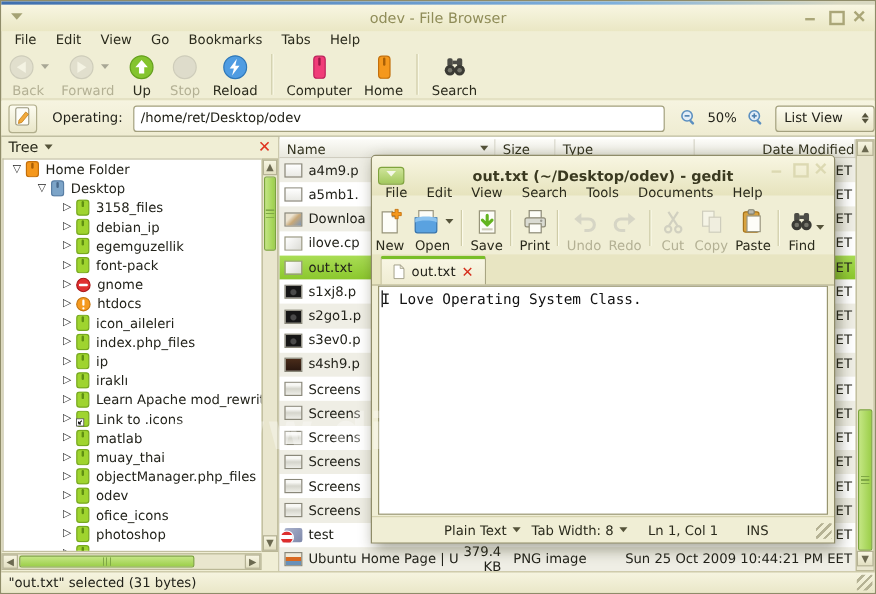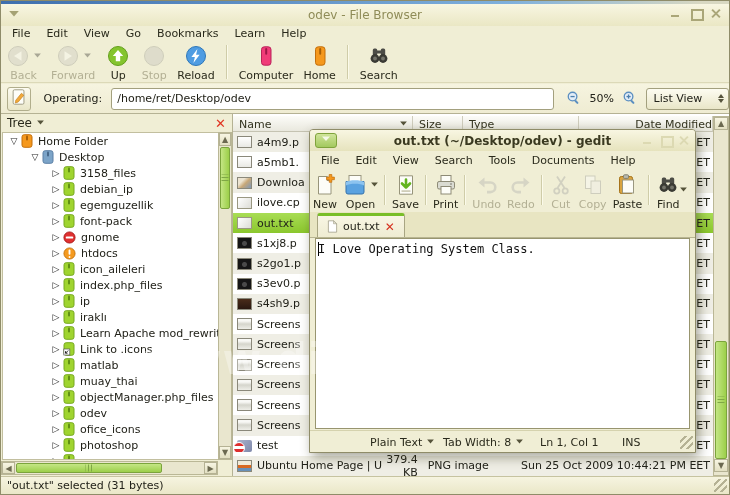--- a/index.html
+++ b/index.html
@@ -114,21 +114,21 @@
 
   
   .fb-status { position:absolute; left:0; right:0; bottom:0; height:18px; border-top:1px solid #c6c3a0;
                background:linear-gradient(#f6f4e0,#eae7c8); display:flex; align-items:center; padding-left:6px; }
   .grip { position:absolute; right:2px; bottom:2px; width:13px; height:13px;
           background:repeating-linear-gradient(135deg,transparent 0 3px,#b5b294 3px 5px); }
 
   
   .gedit { position:absolute; left:308px; top:128px; width:387px; height:324px; background:#f0eed5;
            border:1px solid #8f8c69; border-radius:4px 4px 0 0; box-shadow:3px 4px 12px rgba(50,50,20,.45); z-index:10; }
-  .ged-titlebar { position:absolute; top:0; left:0; right:0; height:21px; border-radius:3px 3px 0 0;
+  .ged-titlebar { position:absolute; top:0; left:0; right:0; height:33px; border-radius:3px 3px 0 0;
                   background:linear-gradient(#f8f6e2,#e6e3bd); display:flex; align-items:center; }
   .ged-title { position:absolute; left:0; right:0; text-align:center; font-weight:bold; font-size:12px; color:#3a3920; }
   .ged-menu-btn { margin-left:5px; z-index:2; width:22px; height:15px; border:1px solid #7fa33c; border-radius:3px;
                   background:linear-gradient(#cfe49a,#a3c95e); display:flex; align-items:center; justify-content:center; }
   .ged-ctl { position:absolute; right:6px; top:5px; display:flex; gap:7px; z-index:2; }
   .ged-menubar { position:absolute; top:21px; left:0; right:0; height:19px; display:flex; align-items:center; }
   .ged-toolbar { position:absolute; top:40px; left:0; right:0; height:42px; }
   .ged-toolbar .tbtn { min-width:30px; padding:1px 3px; }
   .ged-toolbar .tsep { height:30px; margin:3px 3px 0; }
   .ged-overflow { position:absolute; right:6px; top:14px; width:10px; }
@@ -168,21 +168,21 @@
       <span class="wc wc-close"></span>
     </span>
   </div>
 
   <div class="menubar fb-menubar" id="fbMenu">
       <span class="menu-item">File</span>
       <span class="menu-item">Edit</span>
       <span class="menu-item">View</span>
       <span class="menu-item">Go</span>
       <span class="menu-item">Bookmarks</span>
-      <span class="menu-item">Learn</span>
+      <span class="menu-item">Tabs</span>
       <span class="menu-item">Help</span>
     </div>
   <div class="toolbar fb-toolbar" id="fbToolbar">
       <div class="tbtn disabled">
         <div class="ticrow">
           <span class="tic">
             <svg viewBox="0 0 24 24" width="24" height="24">
               <circle cx="12" cy="12" r="9.5" fill="#d2cfb8" stroke="#a9a68c"></circle>
               <path d="M15.5 7.2L8 12l7.5 4.8z" fill="#fbfaf0"></path>
             </svg>

